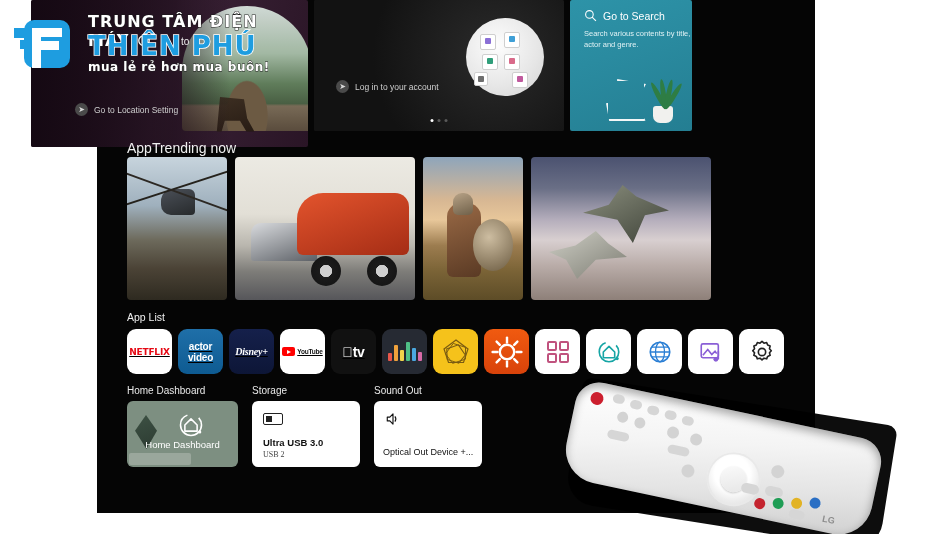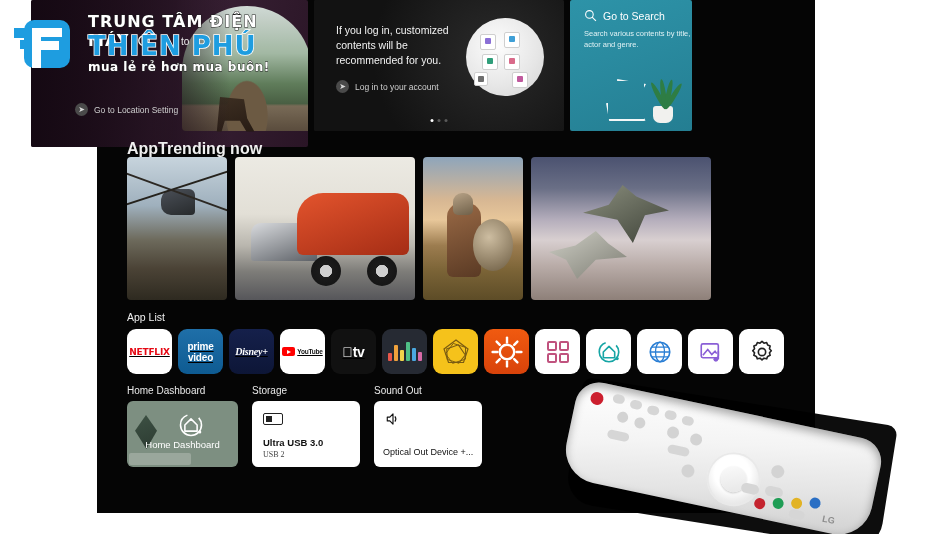--- a/index.html
+++ b/index.html
@@ -68,21 +68,21 @@
   #card-search { width:122px; height:131px; background:linear-gradient(160deg,#2d93a8 0%,#2a8ba0 40%,#247e92 100%); }
   #search-head { position:absolute; left:14px; top:9px; display:flex; align-items:center; gap:6px; }
   #search-head .lbl { color:#fff; font-size:10.5px; }
   #search-sub { position:absolute; left:14px; top:29px; width:110px; color:#dff1f4; font-size:7.5px; line-height:10.5px; }
   #plant { position:absolute; right:14px; bottom:8px; width:30px; height:52px; }
   #plant .pot { position:absolute; bottom:0; left:5px; width:20px; height:17px; background:#f1f1ee; border-radius:3px 3px 7px 7px; }
   #plant .leaf { position:absolute; bottom:14px; left:50%; width:5px; height:30px; background:#2e7d44; border-radius:50% 50% 40% 40%; transform-origin:bottom center; }
   #chair2 { position:absolute; right:46px; bottom:10px; width:40px; height:42px; border:2px solid #f4f7f7; border-radius:2px; clip-path:polygon(28% 0,100% 12%,72% 62%,100% 100%,8% 100%,0 58%,24% 54%); }
 
   
-  #trending-label { position:absolute; left:127px; top:140px; color:#efefef; font-size:16px;font-weight:bold; }
+  #trending-label { position:absolute; left:127px; top:140px; color:#efefef; font-size:14px; }
   #trending-row { position:absolute; left:127px; top:157px; display:flex; gap:8px; }
   .thumb { border-radius:4px; overflow:hidden; position:relative; }
   #th-0 { width:100px; height:143px; background:linear-gradient(180deg,#c7d4dd 0%,#9fb0bd 34%,#6d6a5c 58%,#4b4336 78%,#2e2a20 100%); }
   #th-0 .rotor { position:absolute; top:30px; left:-8px; width:116px; height:2px; background:#25221c; transform:rotate(-18deg); }
   #th-0 .rotor2 { position:absolute; top:34px; left:-6px; width:112px; height:2px; background:#2c2823; transform:rotate(20deg); }
   #th-0 .body { position:absolute; top:32px; left:34px; width:34px; height:26px; background:linear-gradient(160deg,#4b5058,#272a2c); border-radius:12px 6px 4px 10px; }
   #th-1 { width:180px; height:143px; background:linear-gradient(180deg,#eceae3 0%,#e2dfd6 40%,#b9b6ae 62%,#7e7d79 80%,#56565a 100%); }
   #th-1 .car { position:absolute; right:6px; top:36px; width:112px; height:62px; background:linear-gradient(160deg,#e3542d,#a52d15); border-radius:26px 14px 6px 6px; }
   #th-1 .w1,#th-1 .w2 { position:absolute; bottom:14px; width:30px; height:30px; border-radius:50%; background:radial-gradient(circle,#cfcfcf 28%,#1b1b1b 30%,#121212 100%); }
   #th-1 .w1 { right:18px; } #th-1 .w2 { right:74px; }
@@ -201,21 +201,20 @@
     <div class="shade"></div>
     <div id="loc-partial">to</div>
     <div class="cta" id="loc-cta">
       <span class="cta-circle">➤</span>
       <span class="cta-text">Go to Location Setting</span>
     </div>
   </div>
 
   <div class="banner" id="card-login">
     <div class="vign"></div>
-    <div id="login-text">If you log in, customized contents will be recommended for you.</div>
     <div class="cta" id="login-cta">
       <span class="cta-circle">➤</span>
       <span class="cta-text">Log in to your account</span>
     </div>
     <div id="cubes">
       <div class="cb" style="left:14px;top:16px;width:16px;height:16px;">
           <i style="background:#8a6fd6"></i>
         </div>
       <div class="cb" style="left:38px;top:14px;width:16px;height:16px;">
           <i style="background:#3f9fd6"></i>
@@ -286,21 +285,21 @@
 
 <div id="applist-label">App List</div>
 <div id="applist-row">
 
   <div class="app" id="app-netflix">
     <span class="app-txt">NETFLIX</span>
   </div>
 
   <div class="app" id="app-prime">
     <span class="app-txt">
-      <span>prime</span><br><span>video</span>
+      <span>actor</span><br><span>video</span>
     </span>
   </div>
 
   <div class="app" id="app-disney">
     <span class="app-txt">Disney+</span>
   </div>
 
   <div class="app" id="app-youtube">
     <span class="yt-play"></span>
     <span class="app-txt">YouTube</span>

